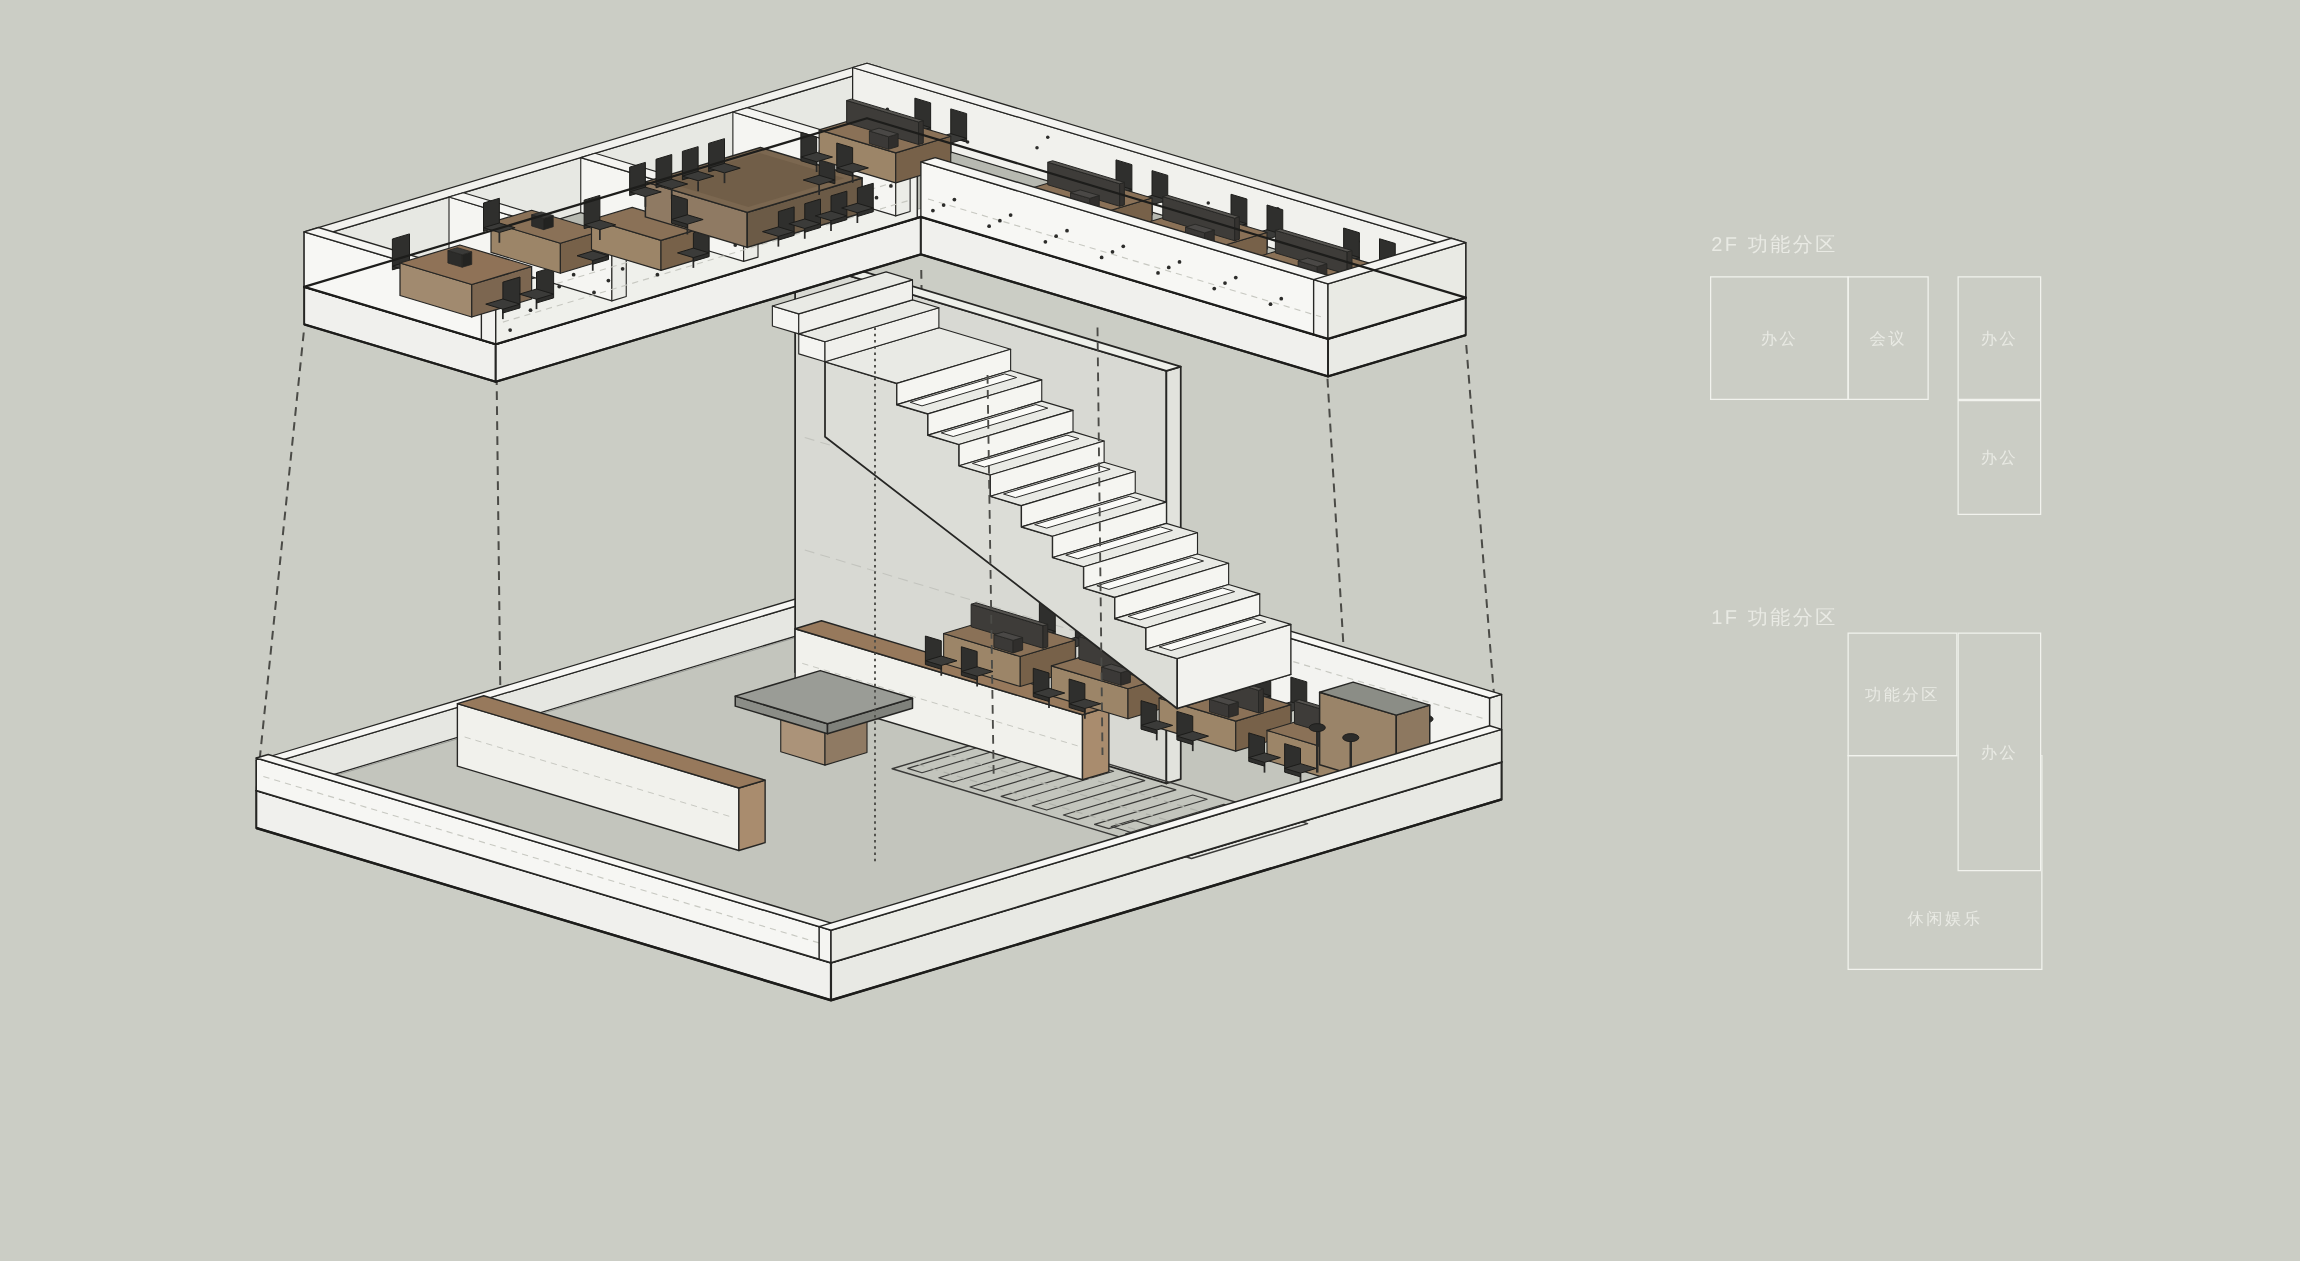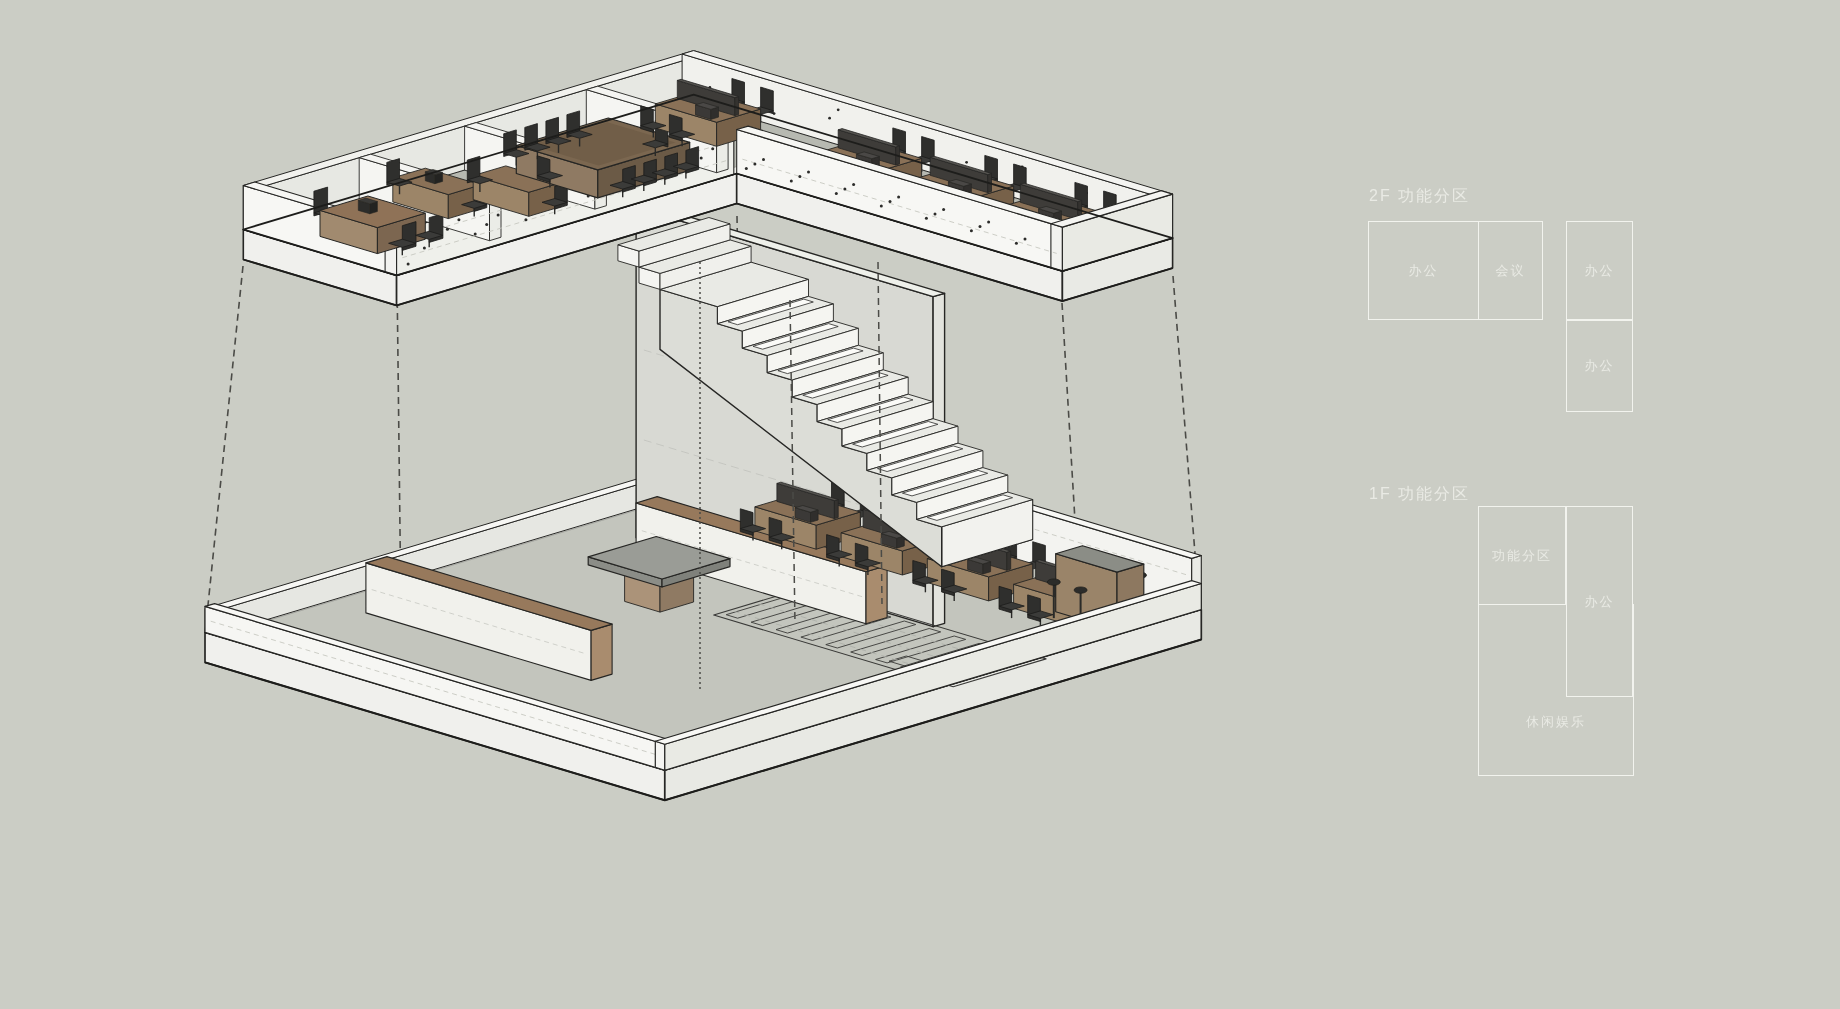--- a/index.html
+++ b/index.html
@@ -3,21 +3,21 @@
 <meta charset="utf-8">
 <style>
   html,body{margin:0;padding:0;background:#cbcdc5;}
   .stage{position:relative;width:1840px;height:1009px;overflow:hidden;background:var(--bg,#cbcdc5);
          font-family:"Liberation Sans","DejaVu Sans",sans-serif;}
   svg{position:absolute;left:0;top:0;}
   .lg-title{position:absolute;color:var(--text,#e9eae4);font-size:16px;letter-spacing:2px;white-space:nowrap;}
   .cell{position:absolute;border:1px solid var(--cellBorder,#f2f3ee);color:var(--text,#e9eae4);
         display:flex;align-items:center;justify-content:center;
         font-size:13px;letter-spacing:2px;box-sizing:border-box;}
-  .cell.bottom-label{align-items:flex-end;padding-bottom:44px;}
+  .cell.bottom-label{align-items:flex-end;padding-bottom:31px;}
   .cell.masked{background:var(--bg,#cbcdc5);}
   
   .c2f-1{left:1368px;top:221px;width:111px;height:99px;}
   .c2f-2{left:1478px;top:221px;width:65px;height:99px;}
   .c2f-3{left:1566px;top:221px;width:67px;height:99px;}
   .c2f-4{left:1566px;top:320px;width:67px;height:92px;}
   
   .c1f-1{left:1368px;top:506px;width:111px;height:99px;}
   .c1f-2{left:1478px;top:506px;width:88px;height:99px;}
   .c1f-4{left:1478px;top:604px;width:156px;height:172px;}

